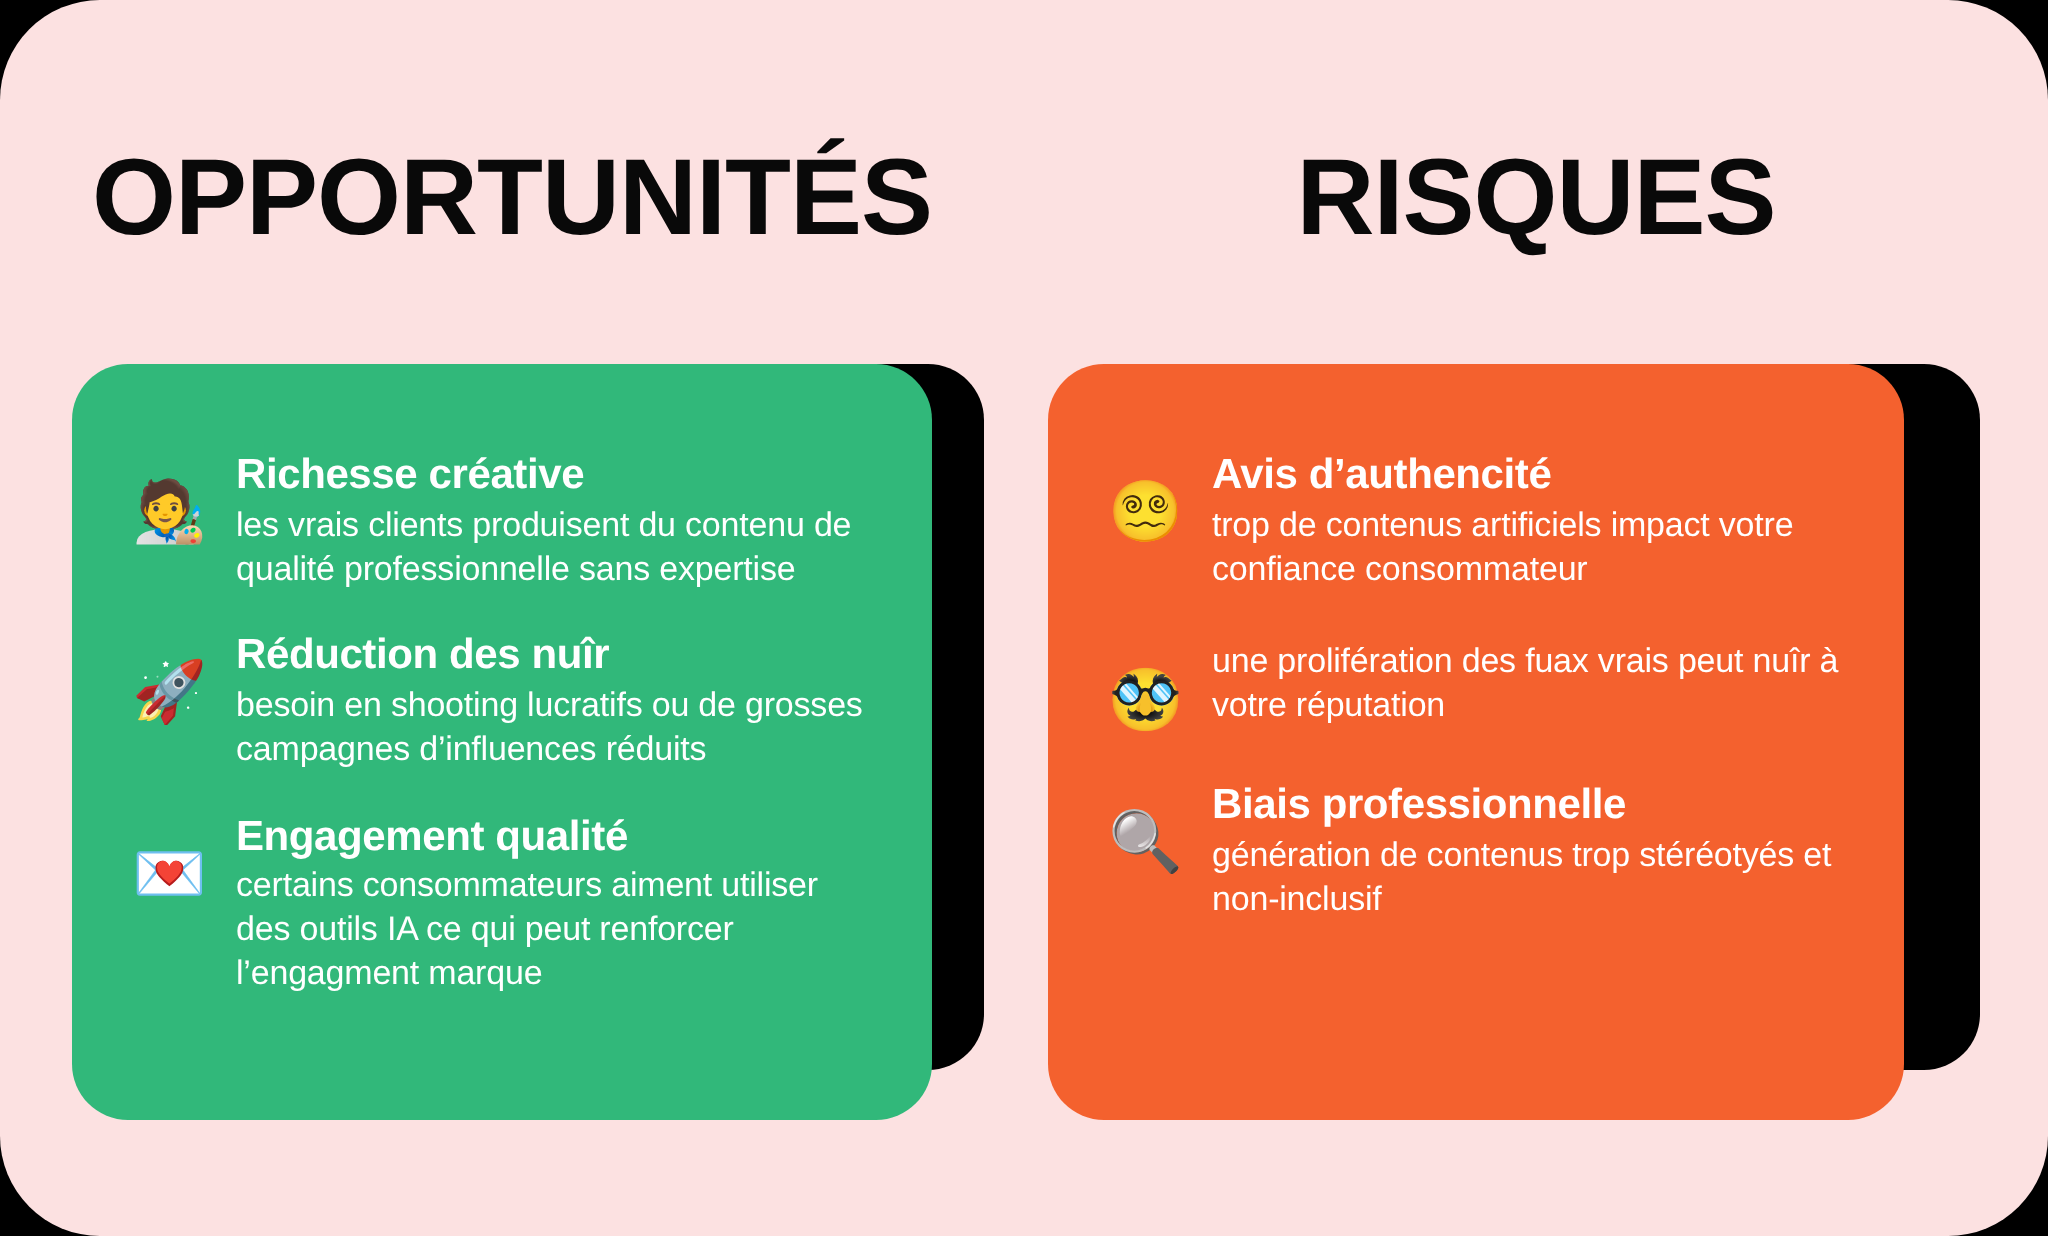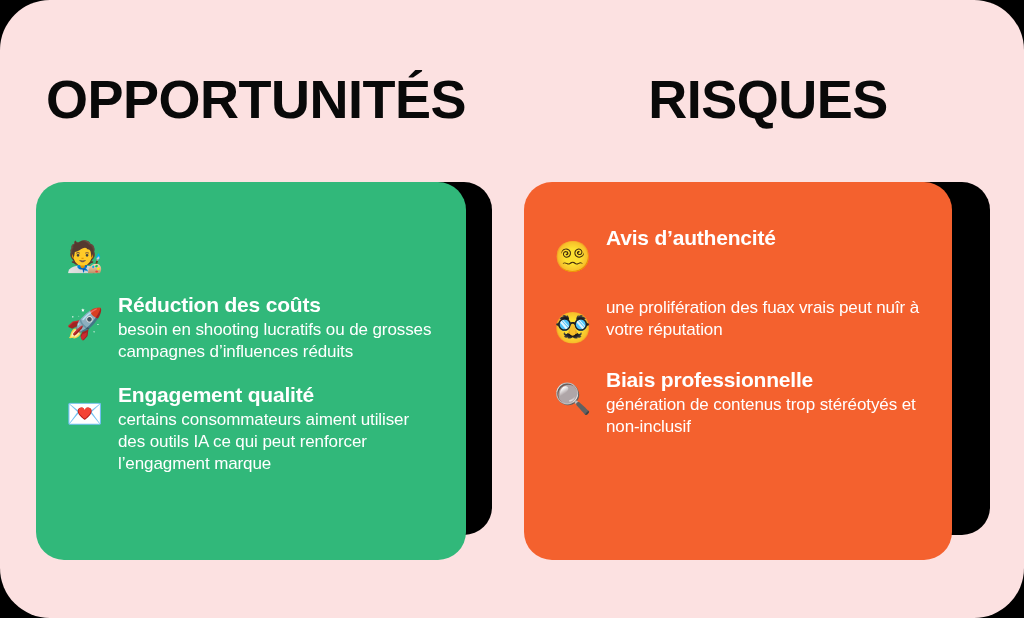--- a/index.html
+++ b/index.html
@@ -134,26 +134,30 @@
       <h1 class="heading">RISQUES</h1>
     </div>
   </div>
 
   <div class="card-wrap left">
     <div class="card-shadow"></div>
     <div class="card">
 
       <div class="item">
         <span class="item-emoji">🧑‍🎨</span>
+        <div class="item-text">
+          <p class="item-title">Richesse créative</p>
+          <p class="item-desc">les vrais clients produisent du contenu de qualité professionnelle sans expertise</p>
+        </div>
       </div>
 
       <div class="item">
         <span class="item-emoji">🚀</span>
         <div class="item-text">
-          <p class="item-title">Réduction des coûts</p>
+          <p class="item-title">Réduction des nuîr</p>
           <p class="item-desc">besoin en shooting lucratifs ou de grosses campagnes d’influences réduits</p>
         </div>
       </div>
 
       <div class="item">
         <span class="item-emoji">💌</span>
         <div class="item-text">
           <p class="item-title">Engagement qualité</p>
           <p class="item-desc">certains consommateurs aiment utiliser des outils IA ce qui peut renforcer l’engagment marque</p>
         </div>
@@ -163,20 +167,21 @@
   </div>
 
   <div class="card-wrap right">
     <div class="card-shadow"></div>
     <div class="card">
 
       <div class="item">
         <span class="item-emoji">😵‍💫</span>
         <div class="item-text">
           <p class="item-title">Avis d’authencité</p>
+          <p class="item-desc">trop de contenus artificiels impact votre confiance consommateur</p>
         </div>
       </div>
 
       <div class="item">
         <span class="item-emoji">🥸</span>
         <div class="item-text">
           <p class="item-desc">une prolifération des fuax vrais peut nuîr à votre réputation</p>
         </div>
       </div>
 

